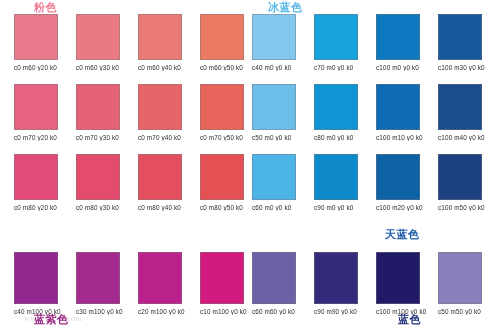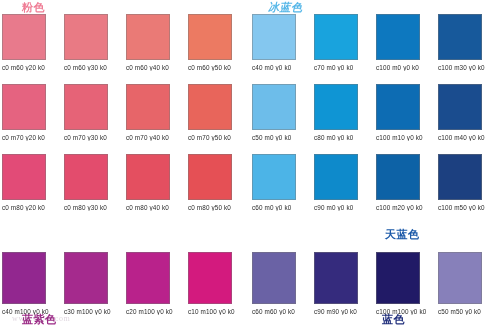--- a/index.html
+++ b/index.html
@@ -20,21 +20,21 @@
     width: 500px;
     height: 328px;
     background: #ffffff;
   }
   .half {
     position: absolute;
     top: 0;
     width: 250px;
     height: 328px;
   }
-  .half.left  { left: 0; }
+  .half.left  { left: 12px; }
   .half.right { left: 250px; }
 
   .section-title {
     position: absolute;
     font-size: 11px;
     font-weight: bold;
     letter-spacing: 0.5px;
     white-space: nowrap;
     line-height: 12px;
   }
@@ -173,21 +173,21 @@
       </div>
     </div>
 
     <div class="section-title title-bluepurple">蓝紫色</div>
 
     <div class="watermark wm-left">www.nipic.com</div>
   </div>
 
   <div class="half right">
 
-    <div class="section-title" style="left:18px; top:1px; color:#56b7e8;font-style:italic;">冰蓝色</div>
+    <div class="section-title" style="left:18px; top:1px; color:#56b7e8;">冰蓝色</div>
 
     <div class="row" style="top:14px;">
       <div class="cell c0">
         <div class="swatch" style="background:#84c7ef"></div>
         <div class="caption">c40 m0 y0 k0</div>
       </div>
       <div class="cell c1">
         <div class="swatch" style="background:#19a3dd"></div>
         <div class="caption">c70 m0 y0 k0</div>
       </div>
@@ -253,17 +253,17 @@
         <div class="caption">c100 m100 y0 k0</div>
       </div>
       <div class="cell c3">
         <div class="swatch tall" style="background:#8780ba"></div>
         <div class="caption">c50 m50 y0 k0</div>
       </div>
     </div>
 
     <div class="section-title" style="left:135px; top:228px; color:#1a58a8;">天蓝色</div>
 
-    <div class="section-title" style="left:132px; top:313px; color:#22307c;">蓝色</div>
+    <div class="section-title" style="left:148px; top:313px; color:#22307c;">蓝色</div>
 
   </div>
 
 </div>
 
 </body></html>

